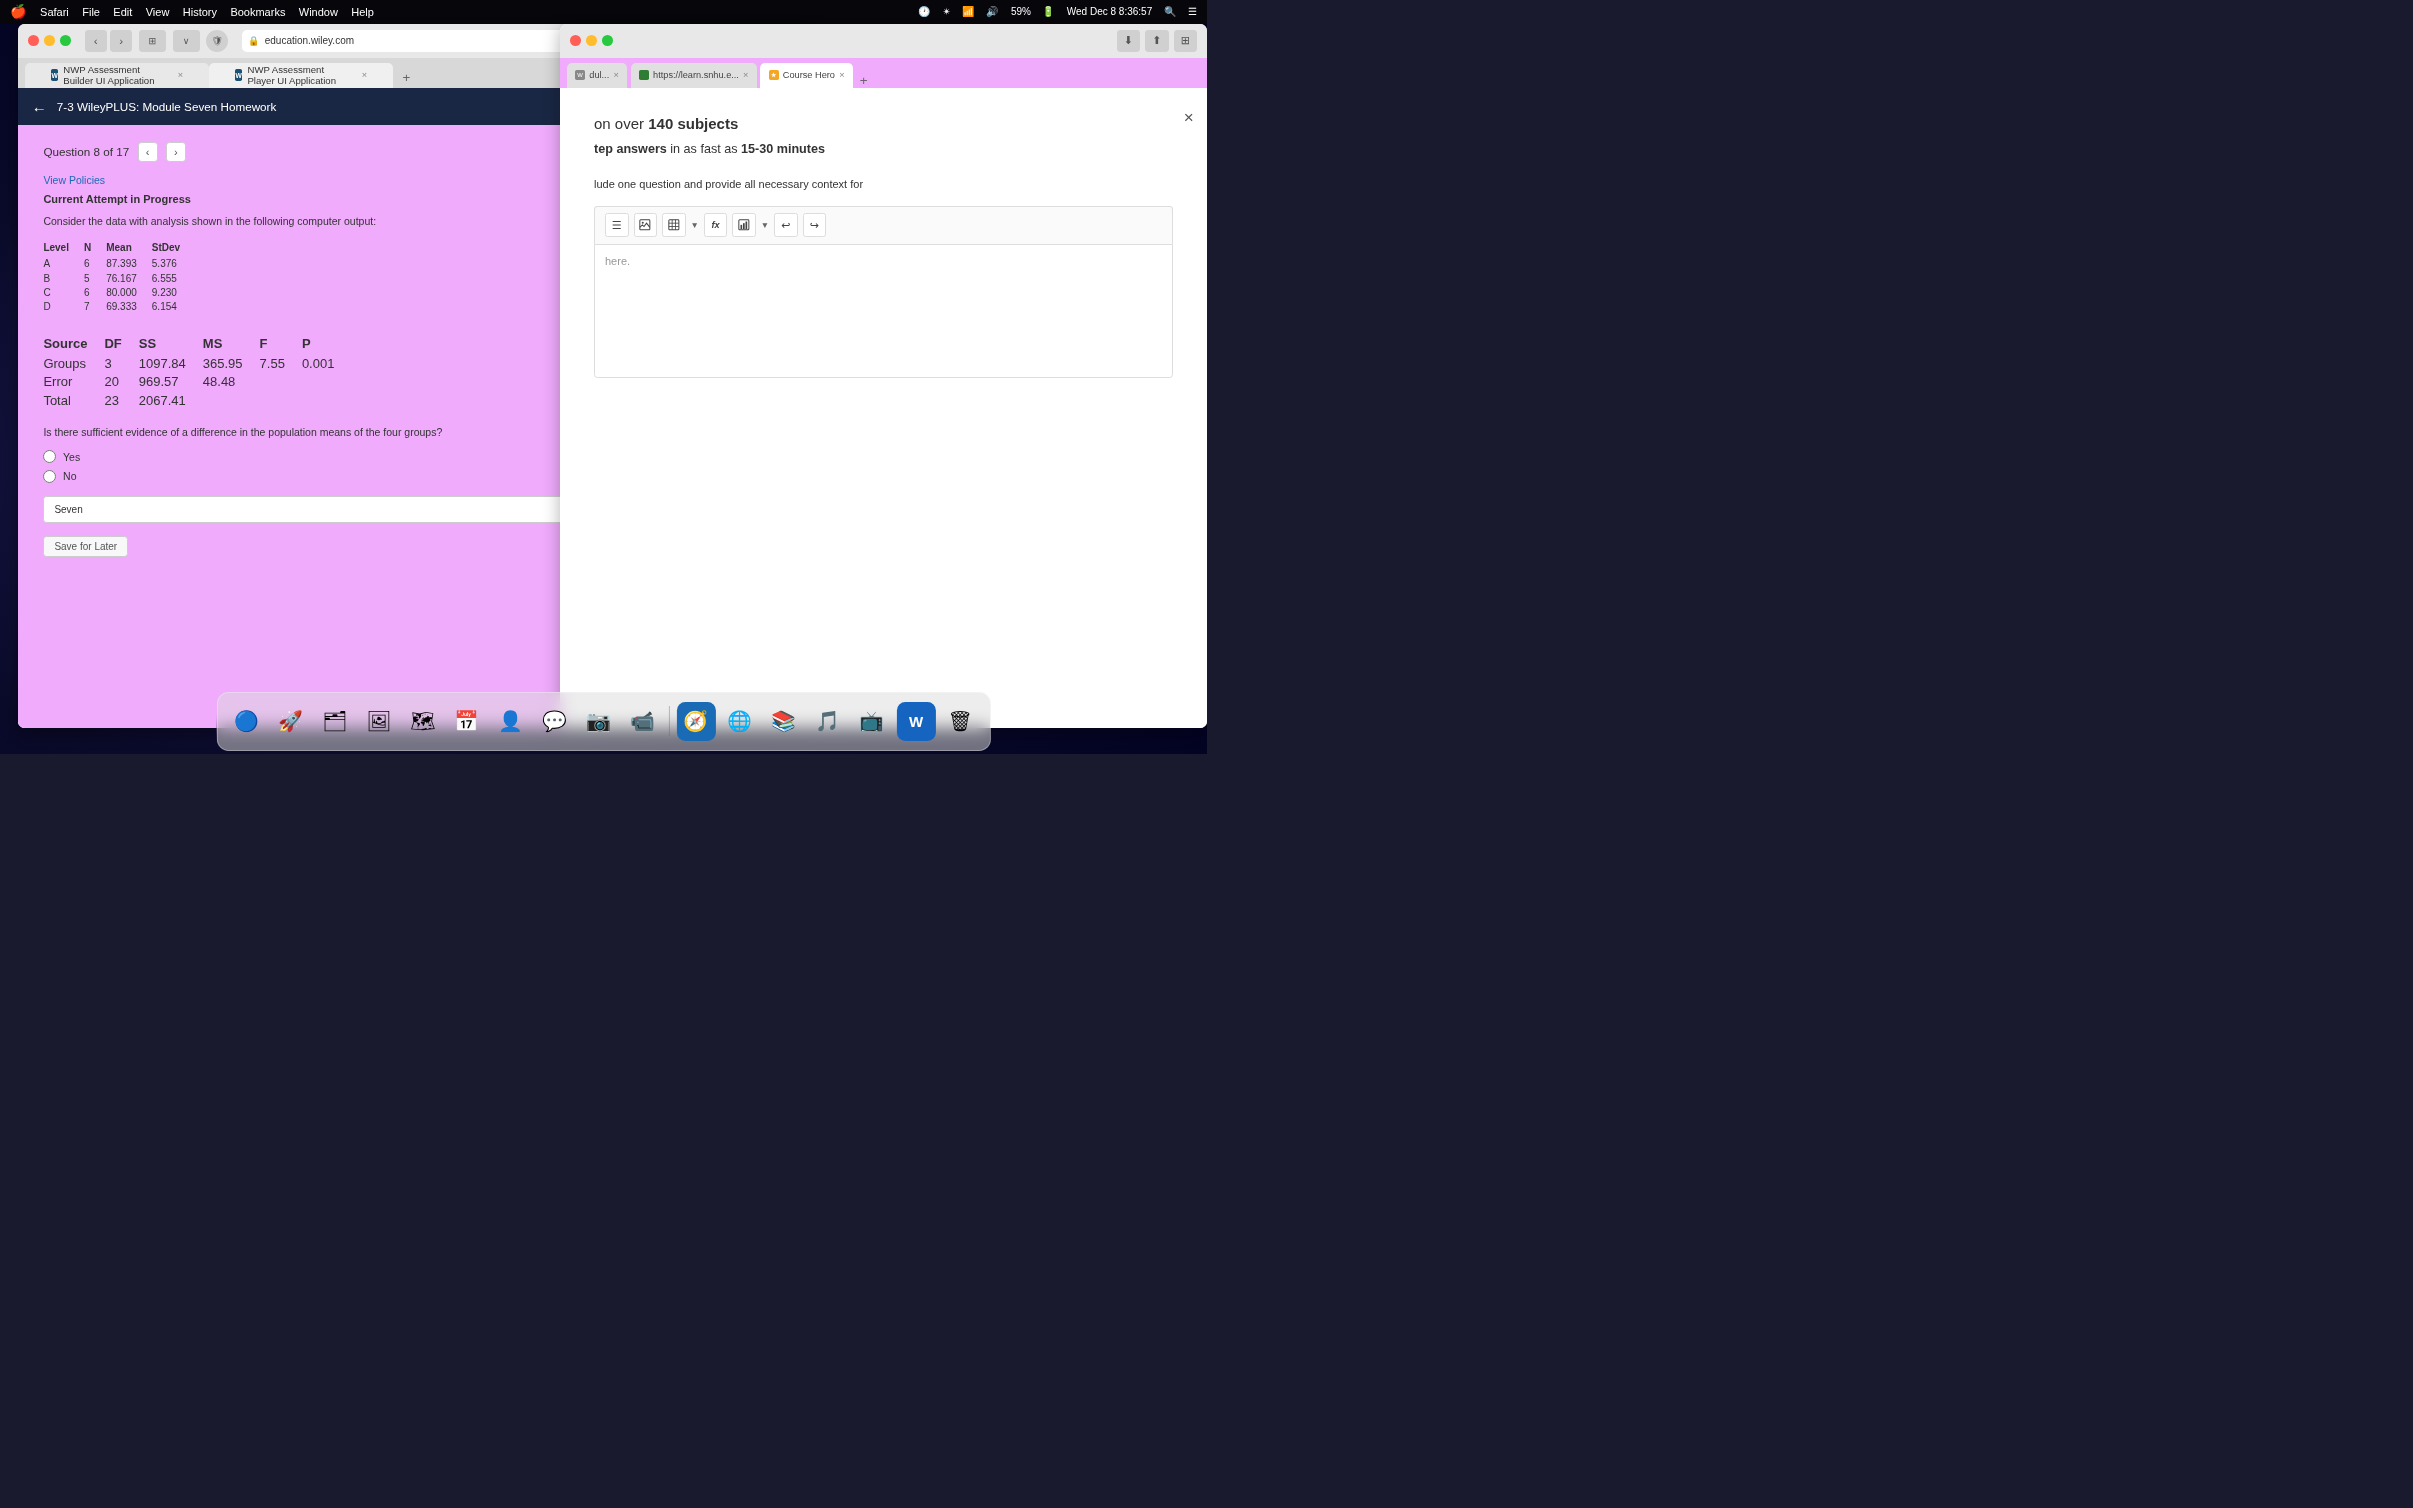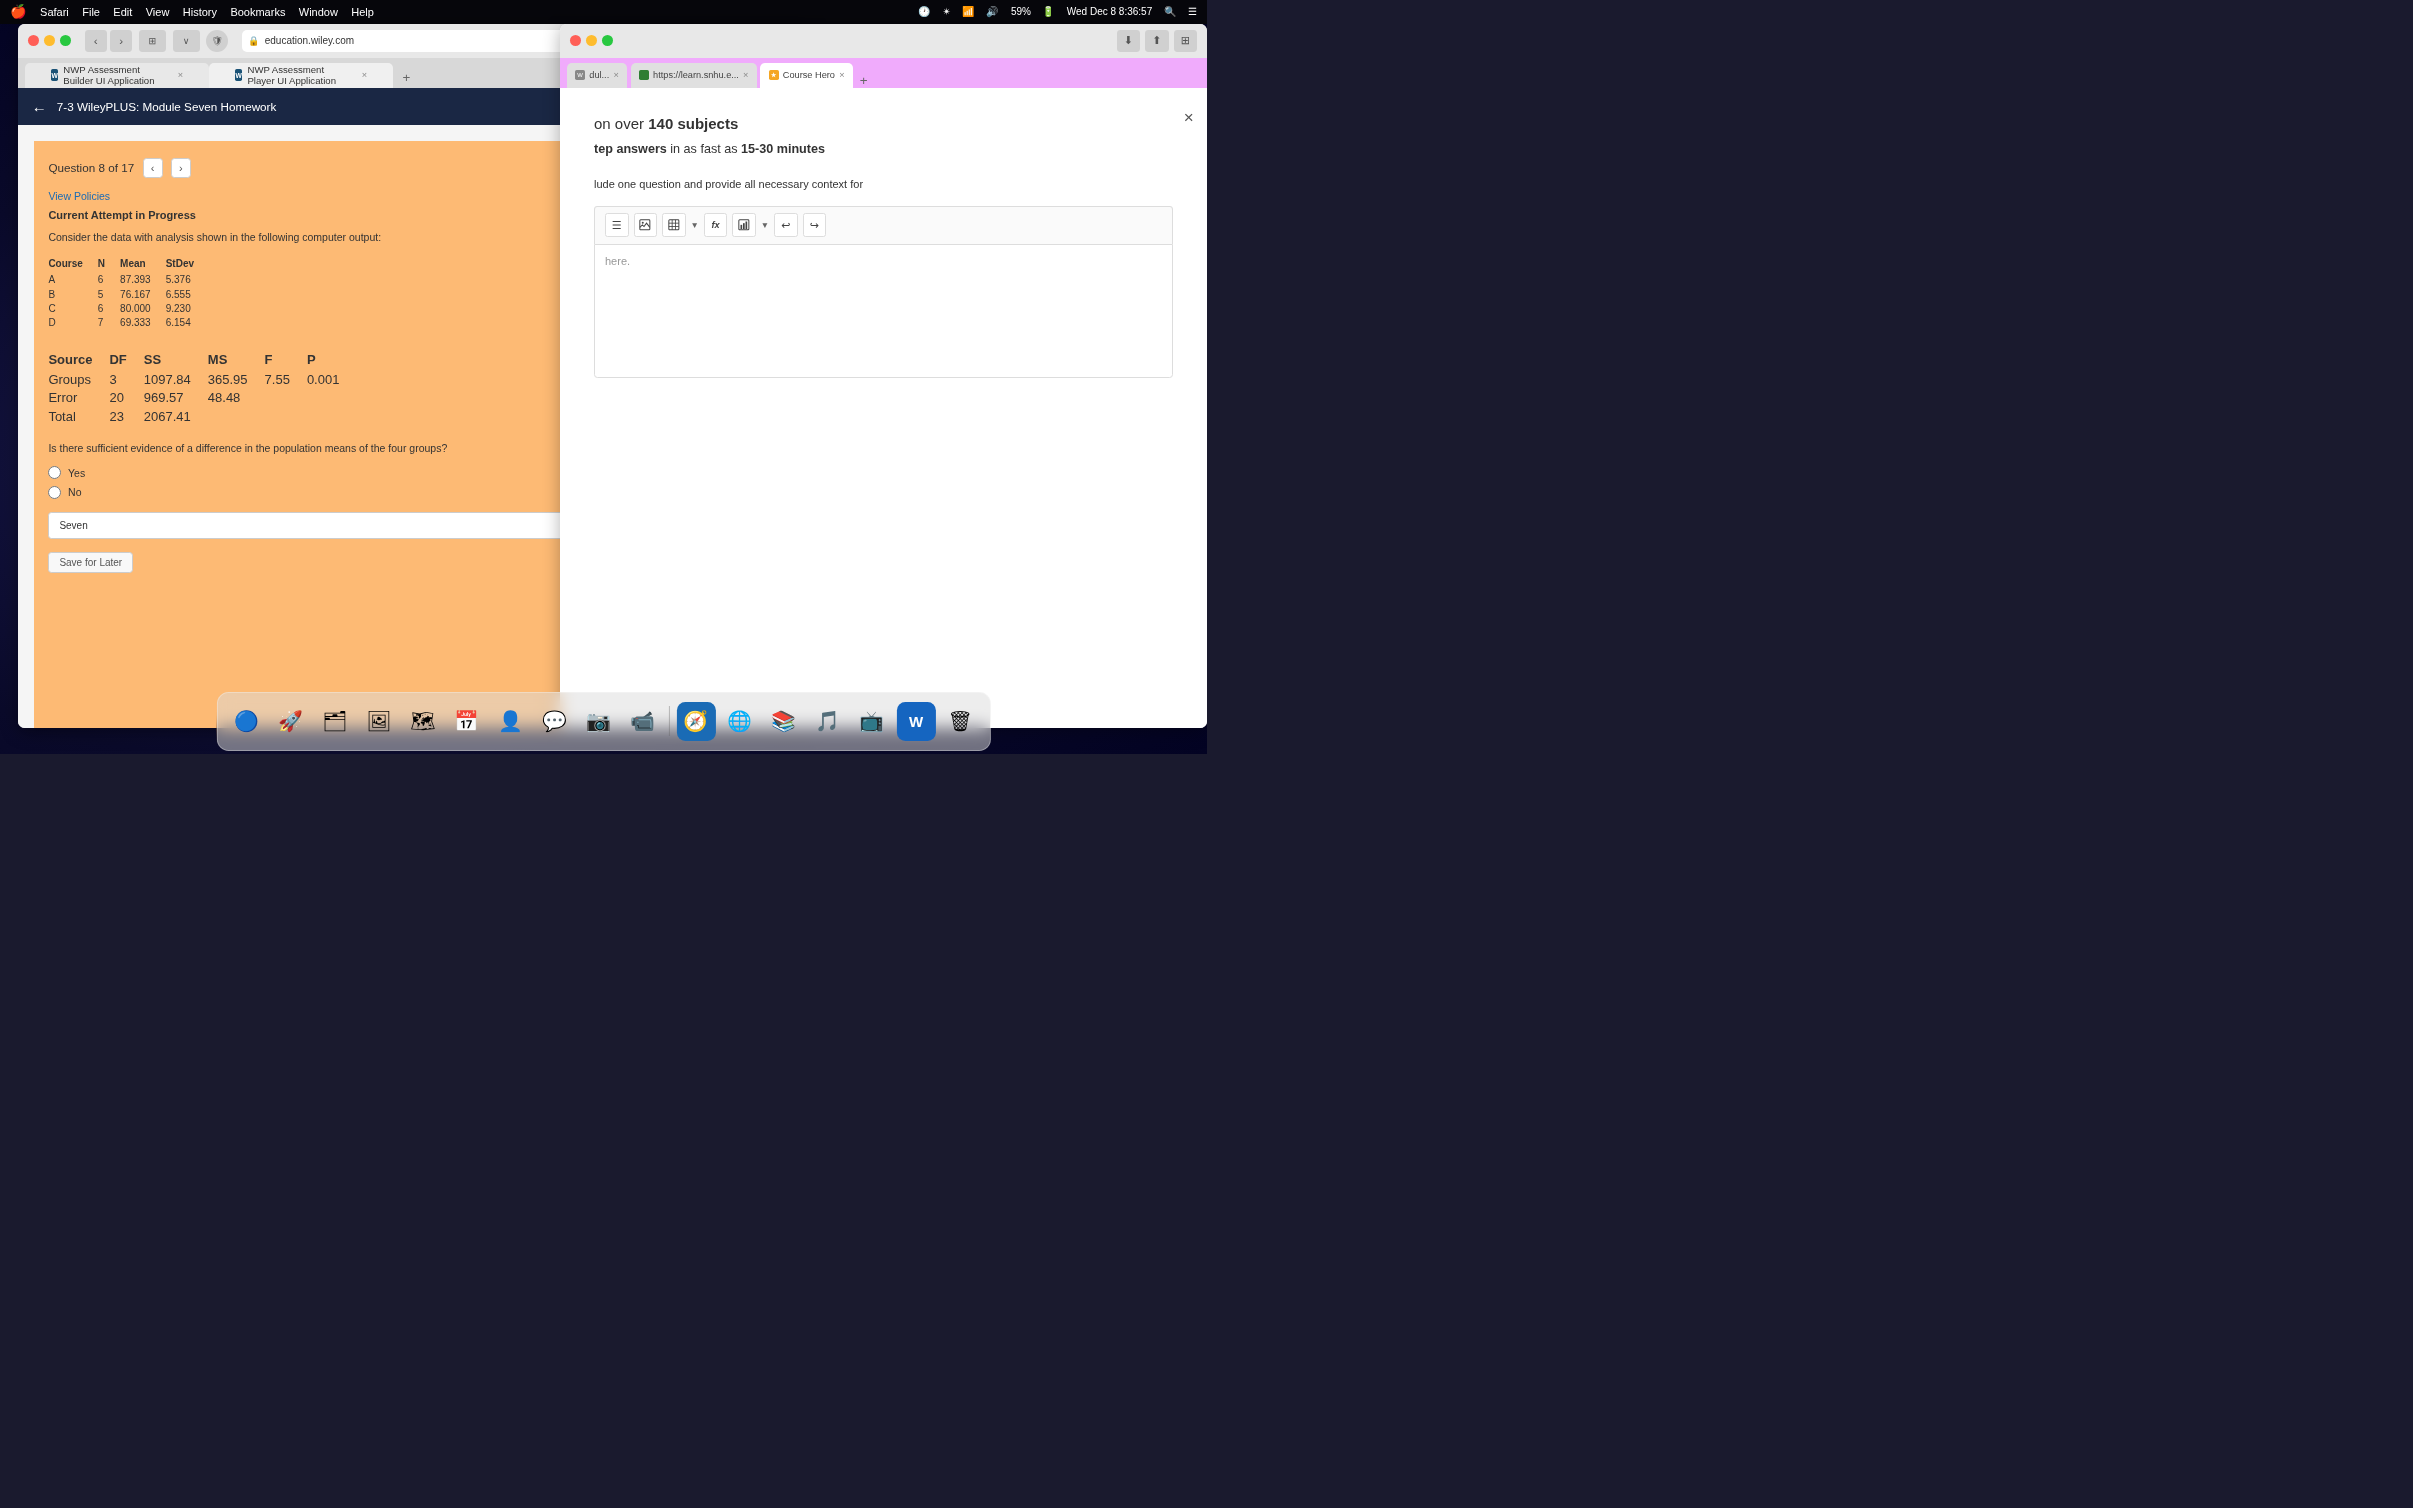--- a/index.html
+++ b/index.html
@@ -124,23 +124,23 @@
       align-items: center;
       padding: 0 13.4px;
       gap: 10px;
       color: white;
     }
     .back-btn { color: white; font-size: 15px; cursor: pointer; }
     .page-title { font-size: 11.7px; font-weight: 500; color: white; }
 
     
     .question-area {
-      background: #fdba74;
-      margin: 16px;
-      padding: 17px 14px;
+      background: #f0abfc;
+      margin: 0;
+      padding: 17px 25px;
       height: calc(100% - 37px);
       overflow-y: auto;
     }
 
     .question-header {
       display: flex;
       align-items: center;
       justify-content: space-between;
       margin-bottom: 10px;
     }
@@ -462,21 +462,21 @@
       
       <p class="attempt-status" style="margin-top:6.7px;">Current Attempt in Progress</p>
 
       
       <p class="question-text">Consider the data with analysis shown in the following computer output:</p>
 
       
       <table class="data-table">
         <thead>
           <tr>
-            <th>Course</th>
+            <th>Level</th>
             <th>N</th>
             <th>Mean</th>
             <th>StDev</th>
           </tr>
         </thead>
         <tbody>
           <tr>
             <td>A</td>
             <td>6</td>
             <td>87.393</td>

